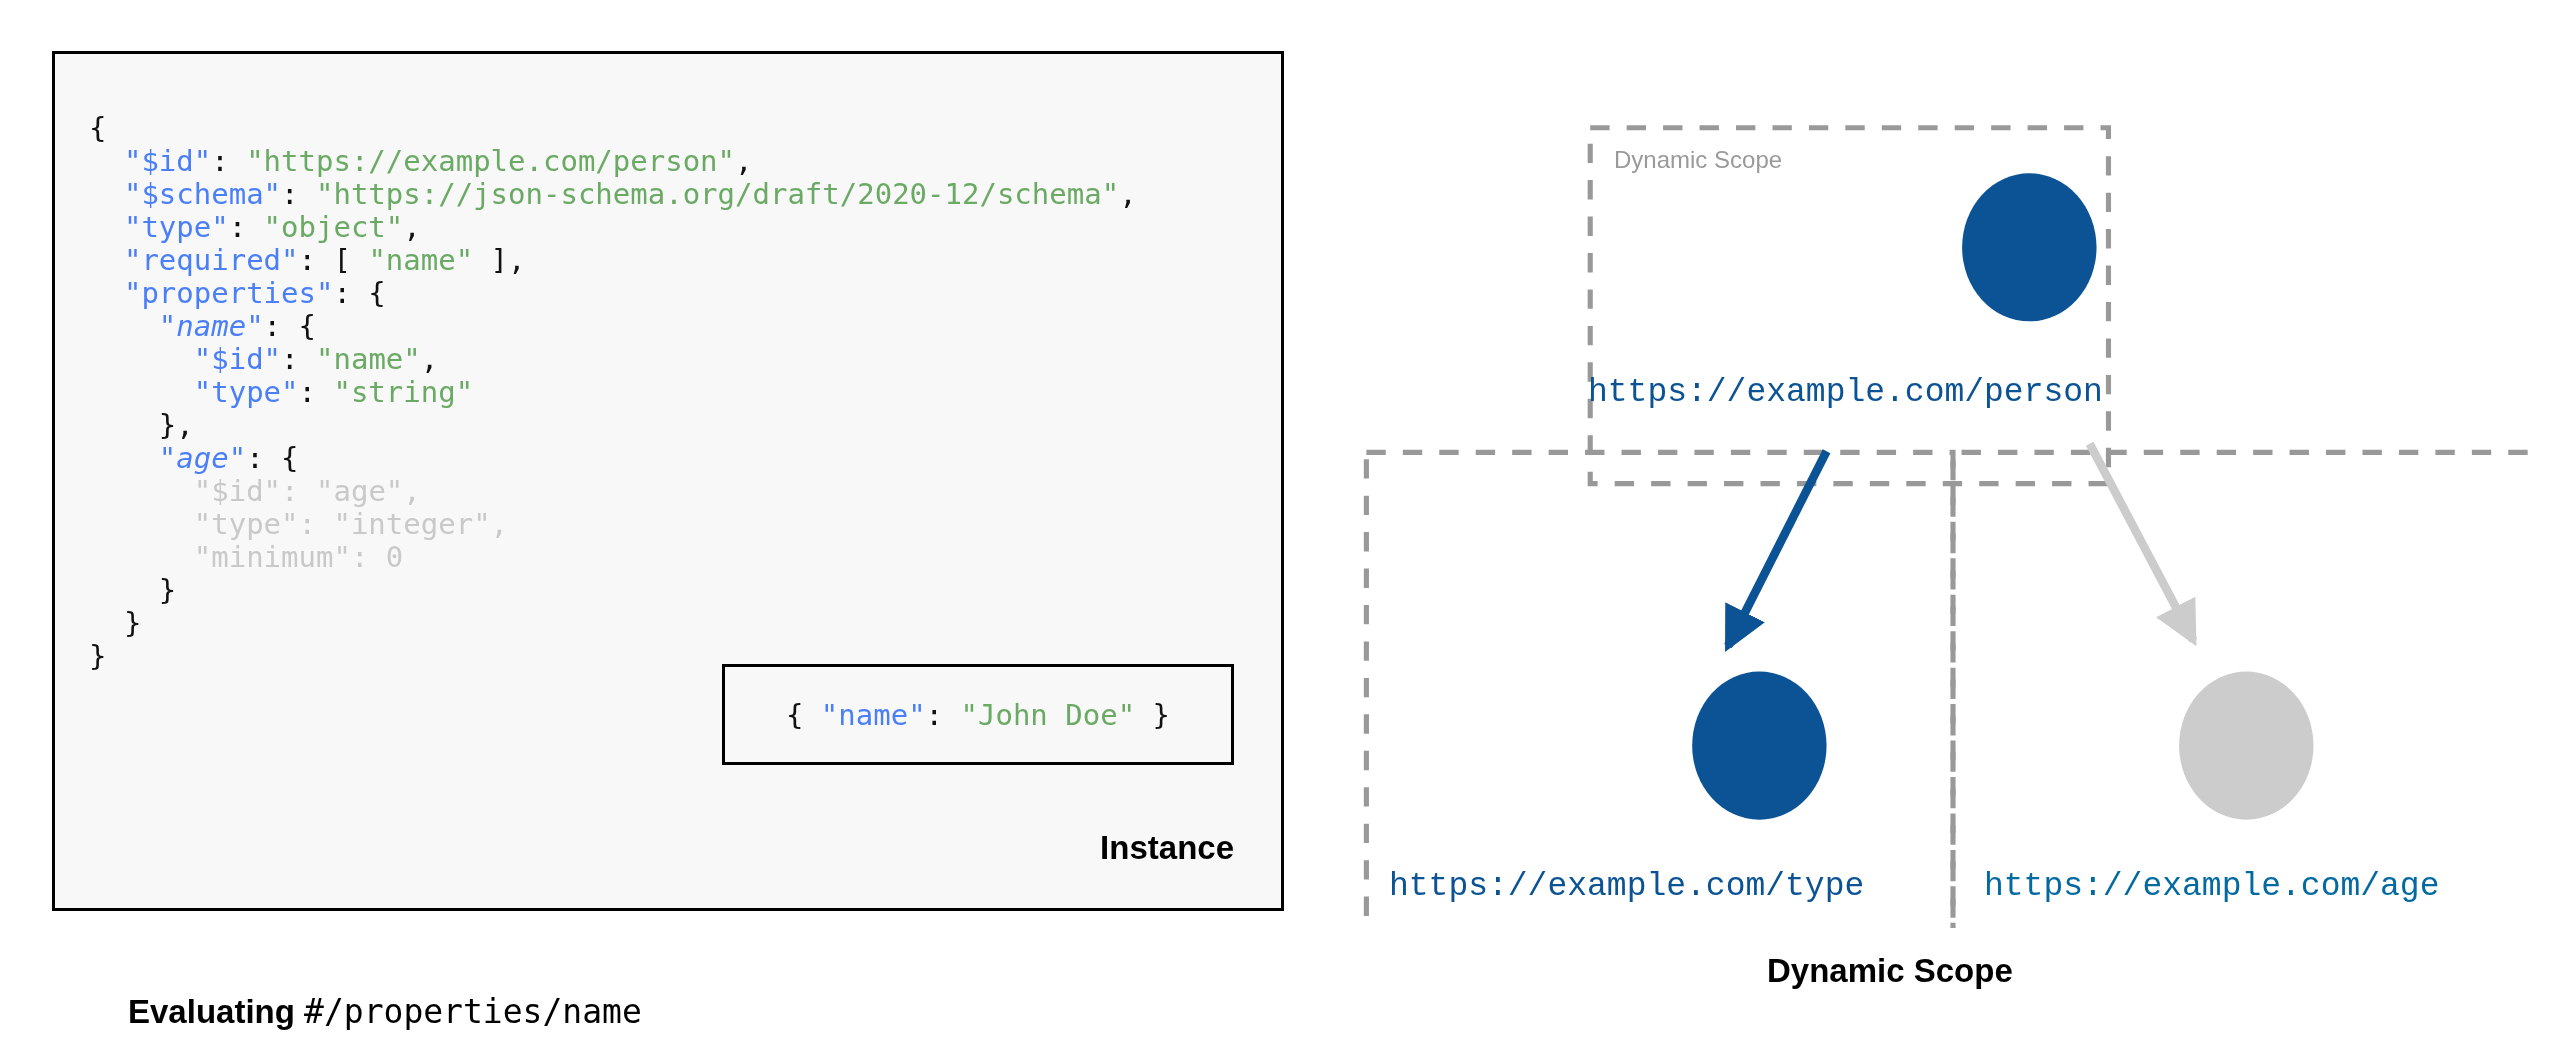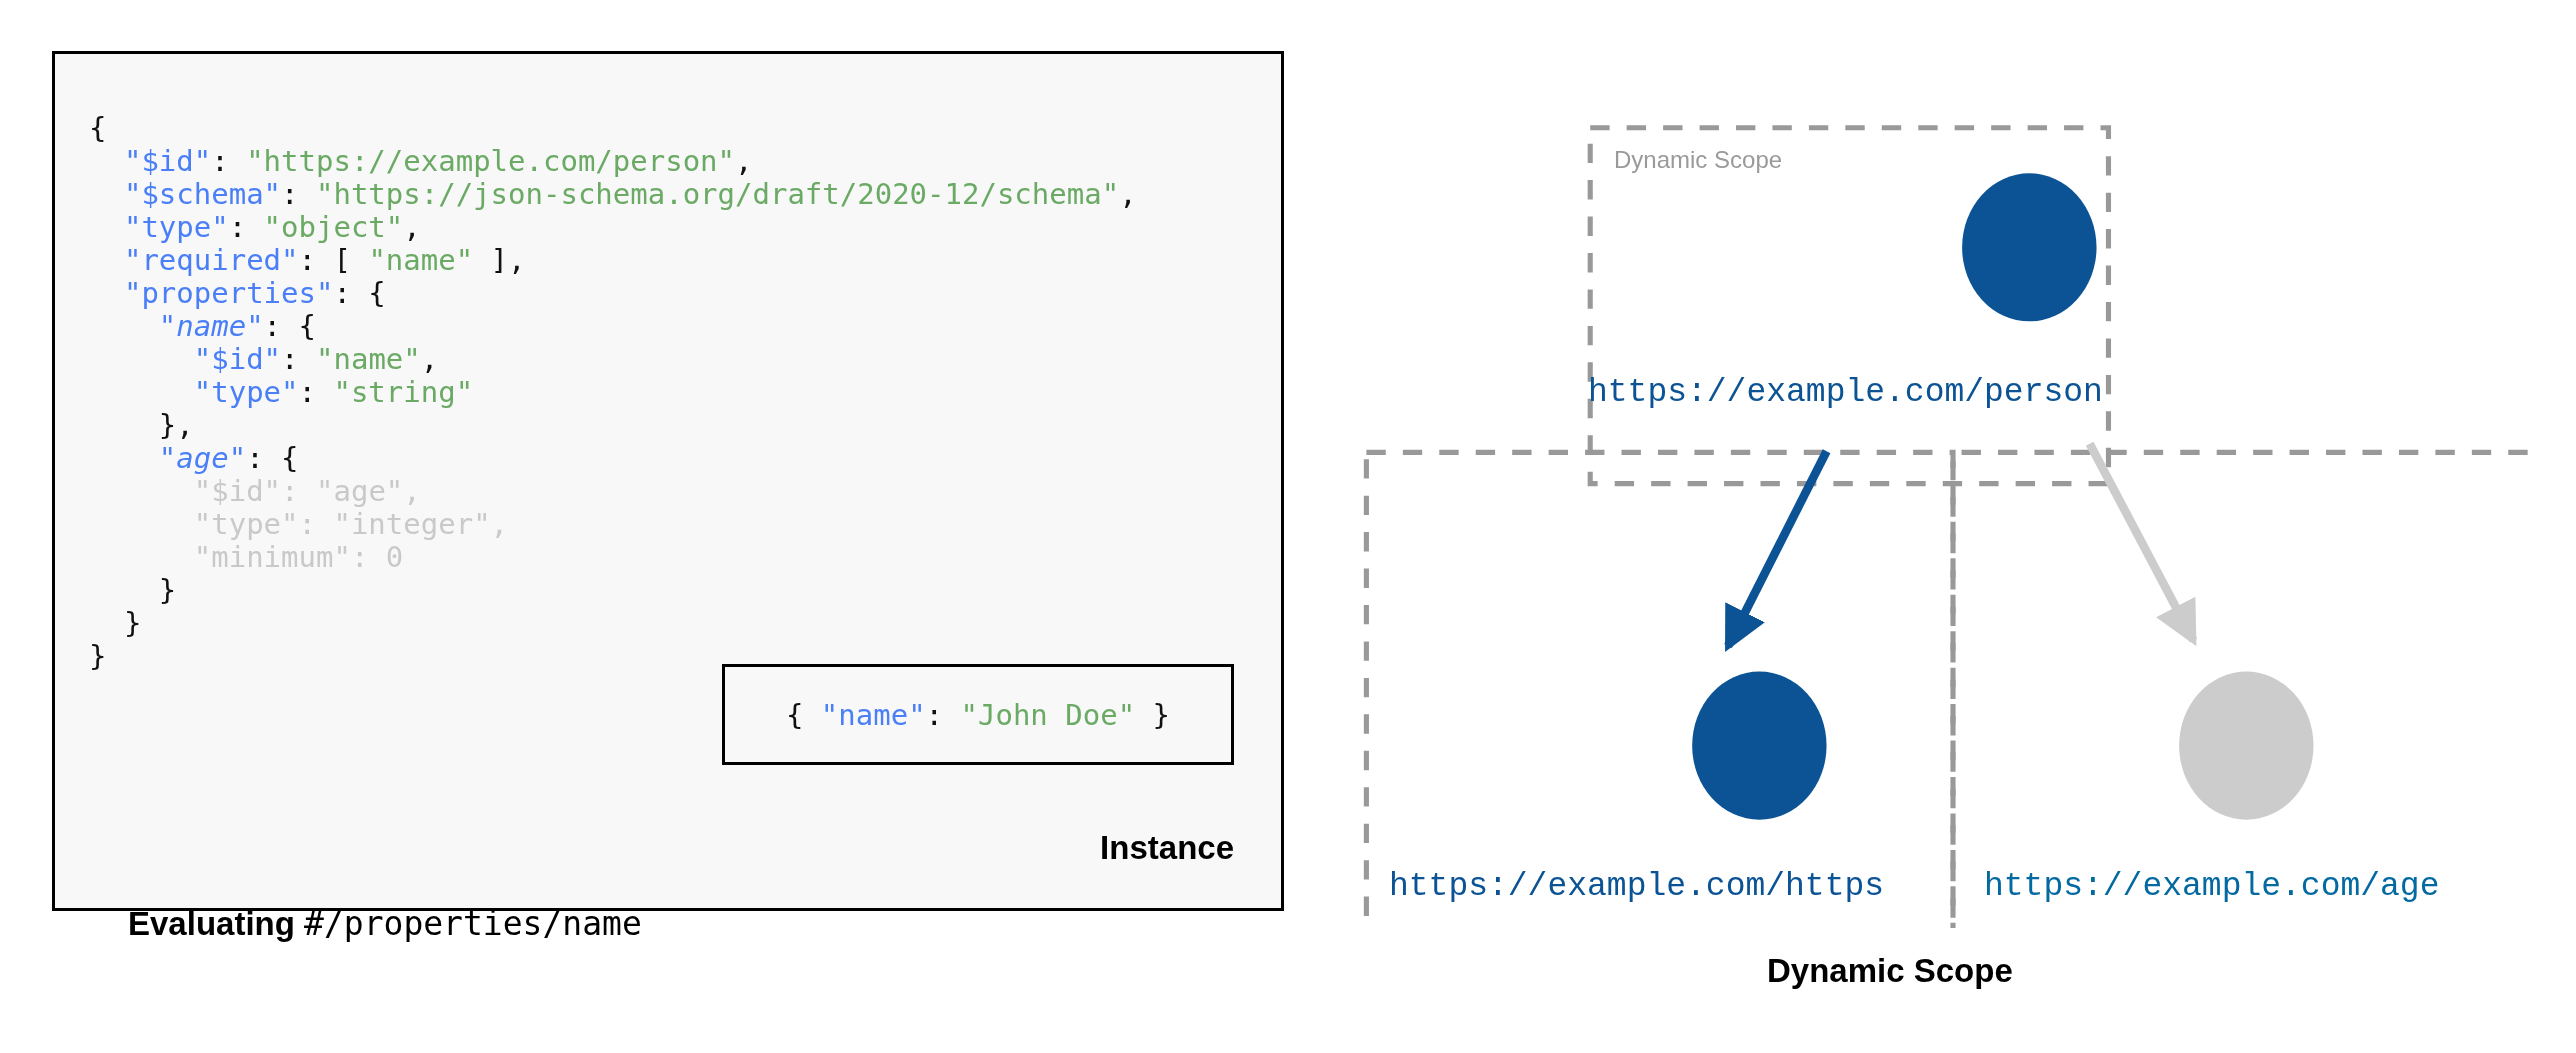--- a/index.html
+++ b/index.html
@@ -83,21 +83,21 @@
 
   
   .figure-caption {
     position: absolute;
     font-size: 33px;
     font-weight: bold;
     color: #000000;
     white-space: pre;
     font-family: "Liberation Sans", sans-serif;
   }
-  #caption-left  { left: 128px;  top: 904px; }
+  #caption-left  { left: 128px;  top: 992px; }
   #caption-left .mono {
     font-family: "DejaVu Sans Mono", "Liberation Mono", monospace;
     font-weight: normal;
     font-size: 33px;
   }
   #caption-right { left: 1767px; top: 952px; }
 
   
   #diagram {
     position: absolute;
@@ -180,19 +180,19 @@
       <ellipse cx="1184" cy="255" rx="118" ry="130" fill="#0b5394"></ellipse>
       <ellipse cx="710" cy="1130" rx="118" ry="130" fill="#0b5394"></ellipse>
       <ellipse cx="1565" cy="1130" rx="118" ry="130" fill="#cccccc"></ellipse>
     </g>
   </svg>
 
   <div class="scope-label" style="left:259px; top:44px;">Dynamic Scope</div>
 
   <div class="node-label active" style="left:233px; top:272px;">https://example.com/person</div>
 
-  <div class="node-label active" style="left:34px; top:766px;">https://example.com/https</div>
+  <div class="node-label active" style="left:34px; top:766px;">https://example.com/type</div>
 
   <div class="node-label muted" style="left:629px; top:766px;">https://example.com/age</div>
 </div>
 
 <div id="caption-right" class="figure-caption">Dynamic Scope</div>
 
 
 </body></html>

